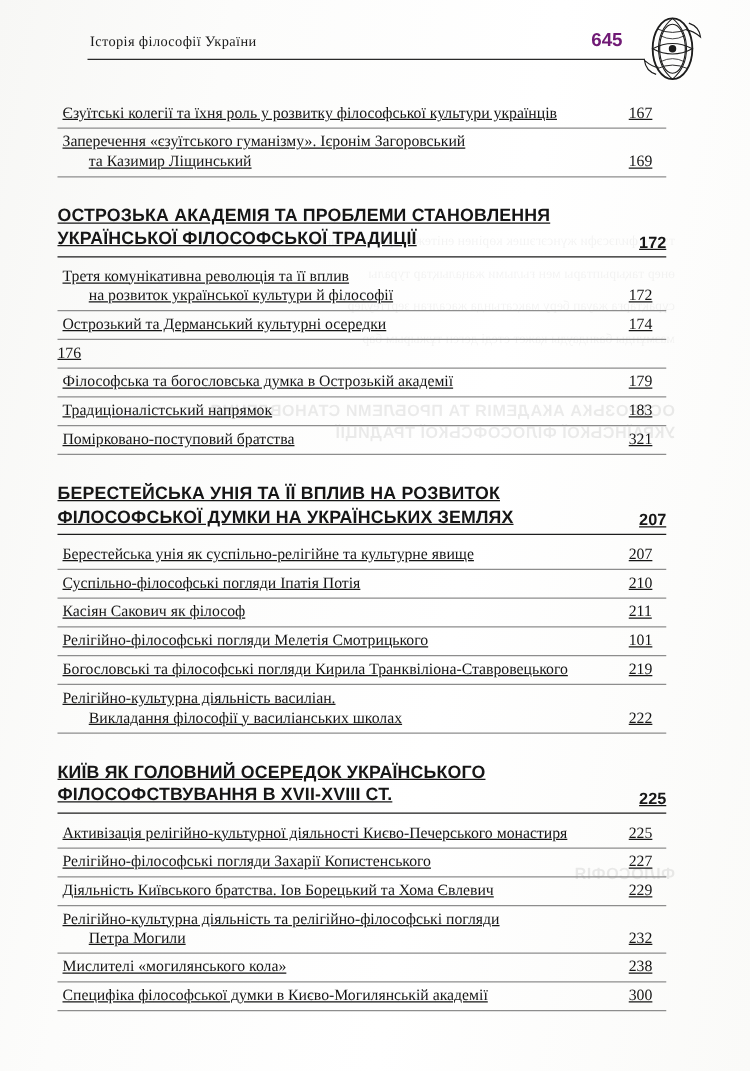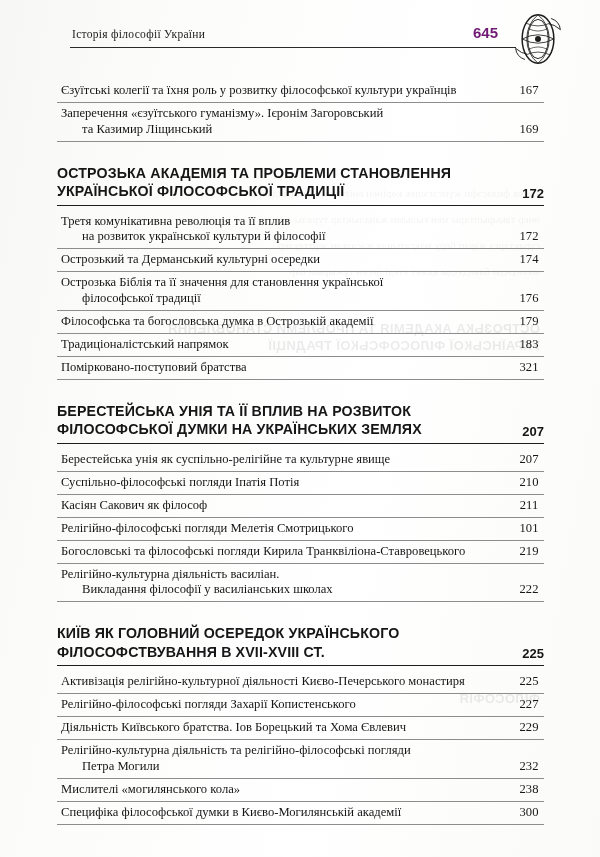--- a/index.html
+++ b/index.html
@@ -86,22 +86,23 @@
     position: absolute;
     right: -6px;
     top: -14px;
     width: 56px;
     height: 58px;
   }
 
   .toc {
     position: absolute;
     top: 80px;
-    left: 57px;
+    left: 46px;
     width: 487px;
+    text-decoration: underline;
   }
 
   .entry {
     position: relative;
     display: flex;
     align-items: flex-start;
     justify-content: space-between;
     border-bottom: 0.8px solid #8d8d8d;
     padding: 3px 0 3.5px 0;
   }
@@ -112,21 +113,21 @@
     flex: 1 1 auto;
   }
   .entry .txt .cont {
     display: block;
     padding-left: 21px;
   }
   .entry .pg {
     font-size: 12.6px;
     line-height: 15.5px;
     width: 30px;
-    text-align: center;
+    text-align: left;
     flex: 0 0 auto;
     align-self: flex-end;
   }
   .entry.indent .txt {
     padding-left: 4px;
   }
 
   .section-head {
     position: relative;
     display: flex;
@@ -202,21 +203,20 @@
     <div class="gap-after-head"></div>
     <div class="entry indent">
       <div class="txt">Третя комунікативна революція та її вплив<span class="cont">на розвиток української культури й філософії</span></div>
       <div class="pg">172</div>
     </div>
     <div class="entry indent">
       <div class="txt">Острозький та Дерманський культурні осередки</div>
       <div class="pg">174</div>
     </div>
     <div class="entry indent">
-      <div class="txt">Острозька Біблія та її значення для становлення української<span class="cont">філософської традиції</span></div>
       <div class="pg">176</div>
     </div>
     <div class="entry indent">
       <div class="txt">Філософська та богословська думка в Острозькій академії</div>
       <div class="pg">179</div>
     </div>
     <div class="entry indent">
       <div class="txt">Традиціоналістський напрямок</div>
       <div class="pg">183</div>
     </div>

